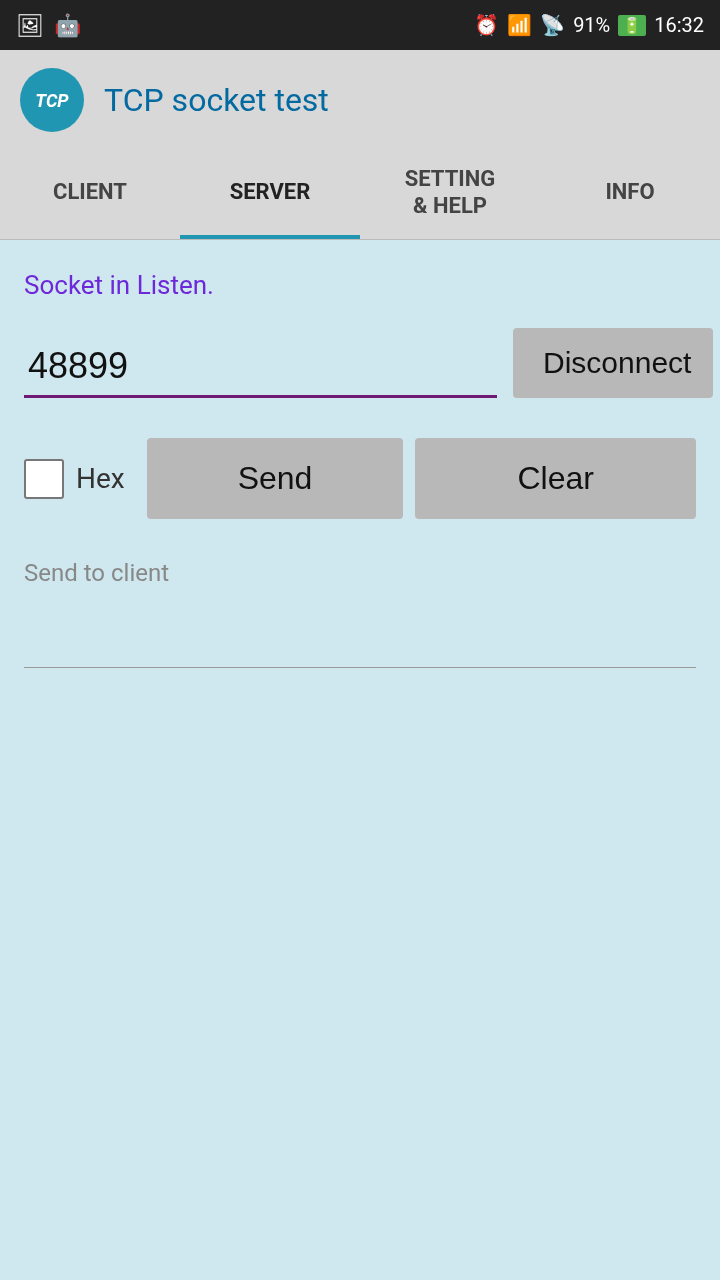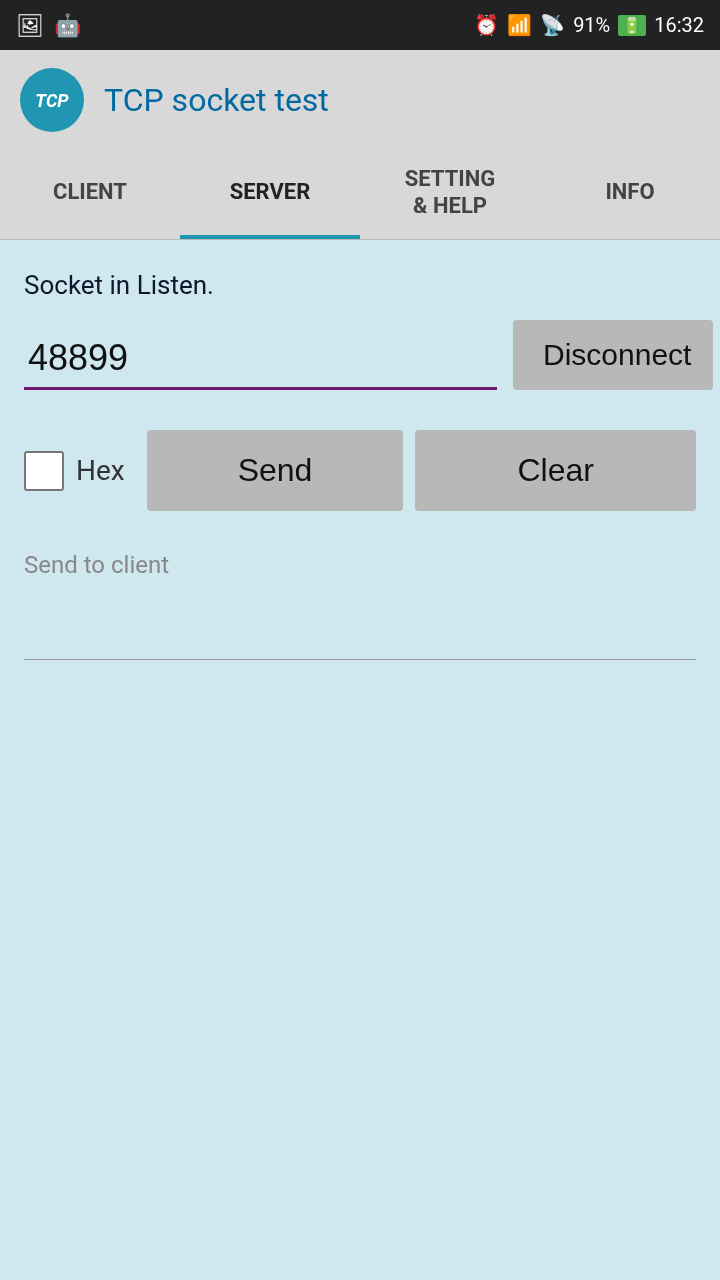--- a/index.html
+++ b/index.html
@@ -85,22 +85,22 @@
 
     
     #content {
       background: #cfe8ef;
       min-height: 1040px;
       padding: 30px 24px;
     }
 
     .status-text {
       font-size: 26px;
-      color: #0f172a;
-      margin-bottom: 20px;
+      color: #6d28d9;
+      margin-bottom: 28px;
     }
 
     
     .port-row {
       display: flex;
       align-items: flex-end;
       gap: 16px;
       margin-bottom: 40px;
     }
     .port-input {

